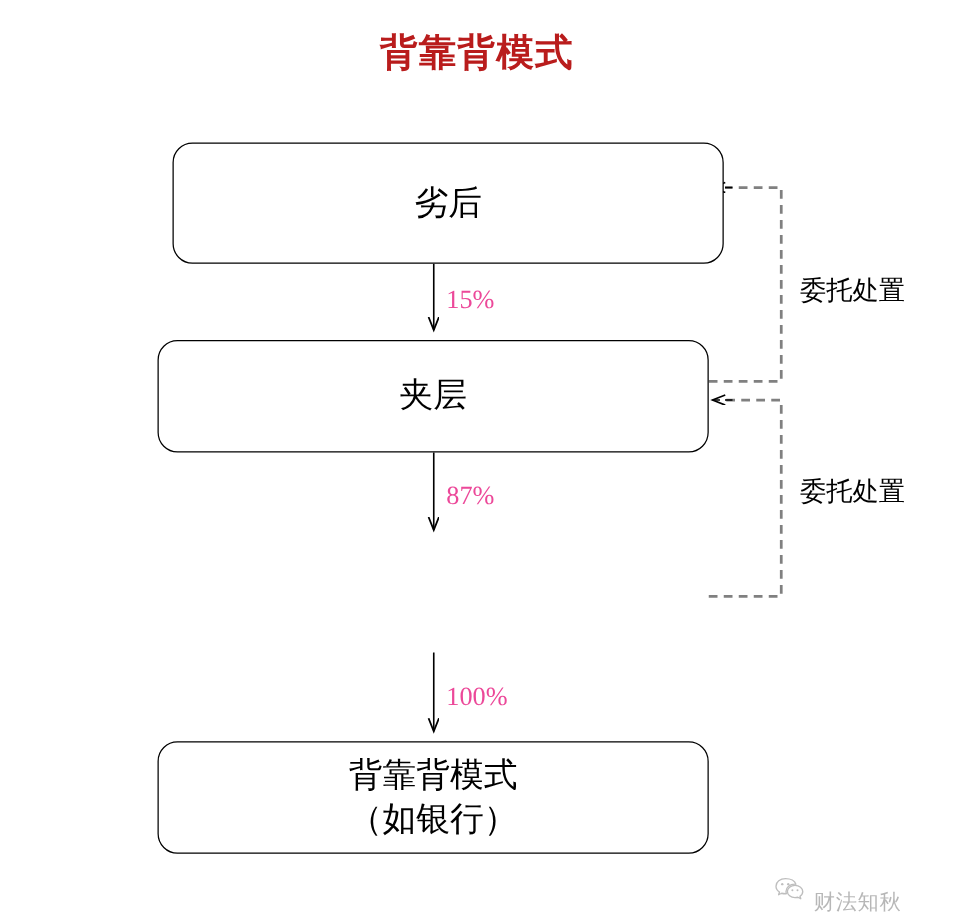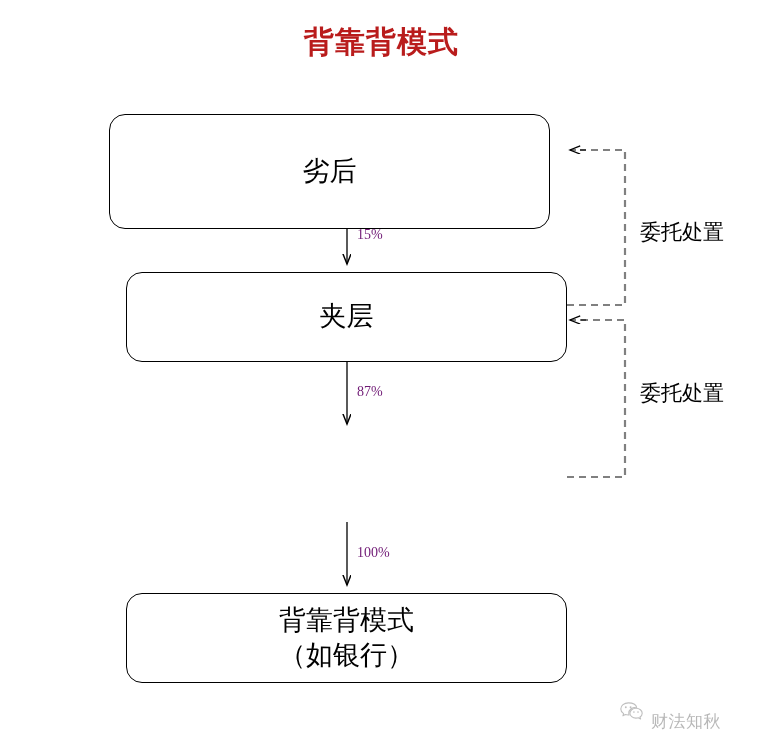--- a/index.html
+++ b/index.html
@@ -50,30 +50,30 @@
     font-family: "Liberation Serif", "DejaVu Serif", serif;
     font-size: 27px;
     line-height: 1.30;
     color: #000000;
   }
   .node-box .node-label {
     display: block;
     white-space: pre-line;
   }
 
-  #node-subordinate { left: 109px; top: 114px; width: 441px; height: 115px; }
+  #node-subordinate { left: 138px; top: 114px; width: 441px; height: 97px; }
   #node-mezzanine   { left: 126px; top: 272px; width: 441px; height: 90px; }
   #node-senior      { left: 126px; top: 432px; width: 441px; height: 90px; }
   #node-seller      { left: 126px; top: 593px; width: 441px; height: 90px; }
 
   .edge-label {
     position: absolute;
     font-family: "Liberation Serif", "DejaVu Serif", serif;
-    font-size: 14px;
-    color: #701a75;
+    font-size: 21px;
+    color: #ec4899;
     white-space: nowrap;
   }
   #label-15  { left: 357px; top: 227px; }
   #label-30  { left: 357px; top: 384px; }
   #label-100 { left: 357px; top: 545px; }
 
   .side-label {
     position: absolute;
     font-family: Liberation Serif, serif;
     font-size: 21px;

